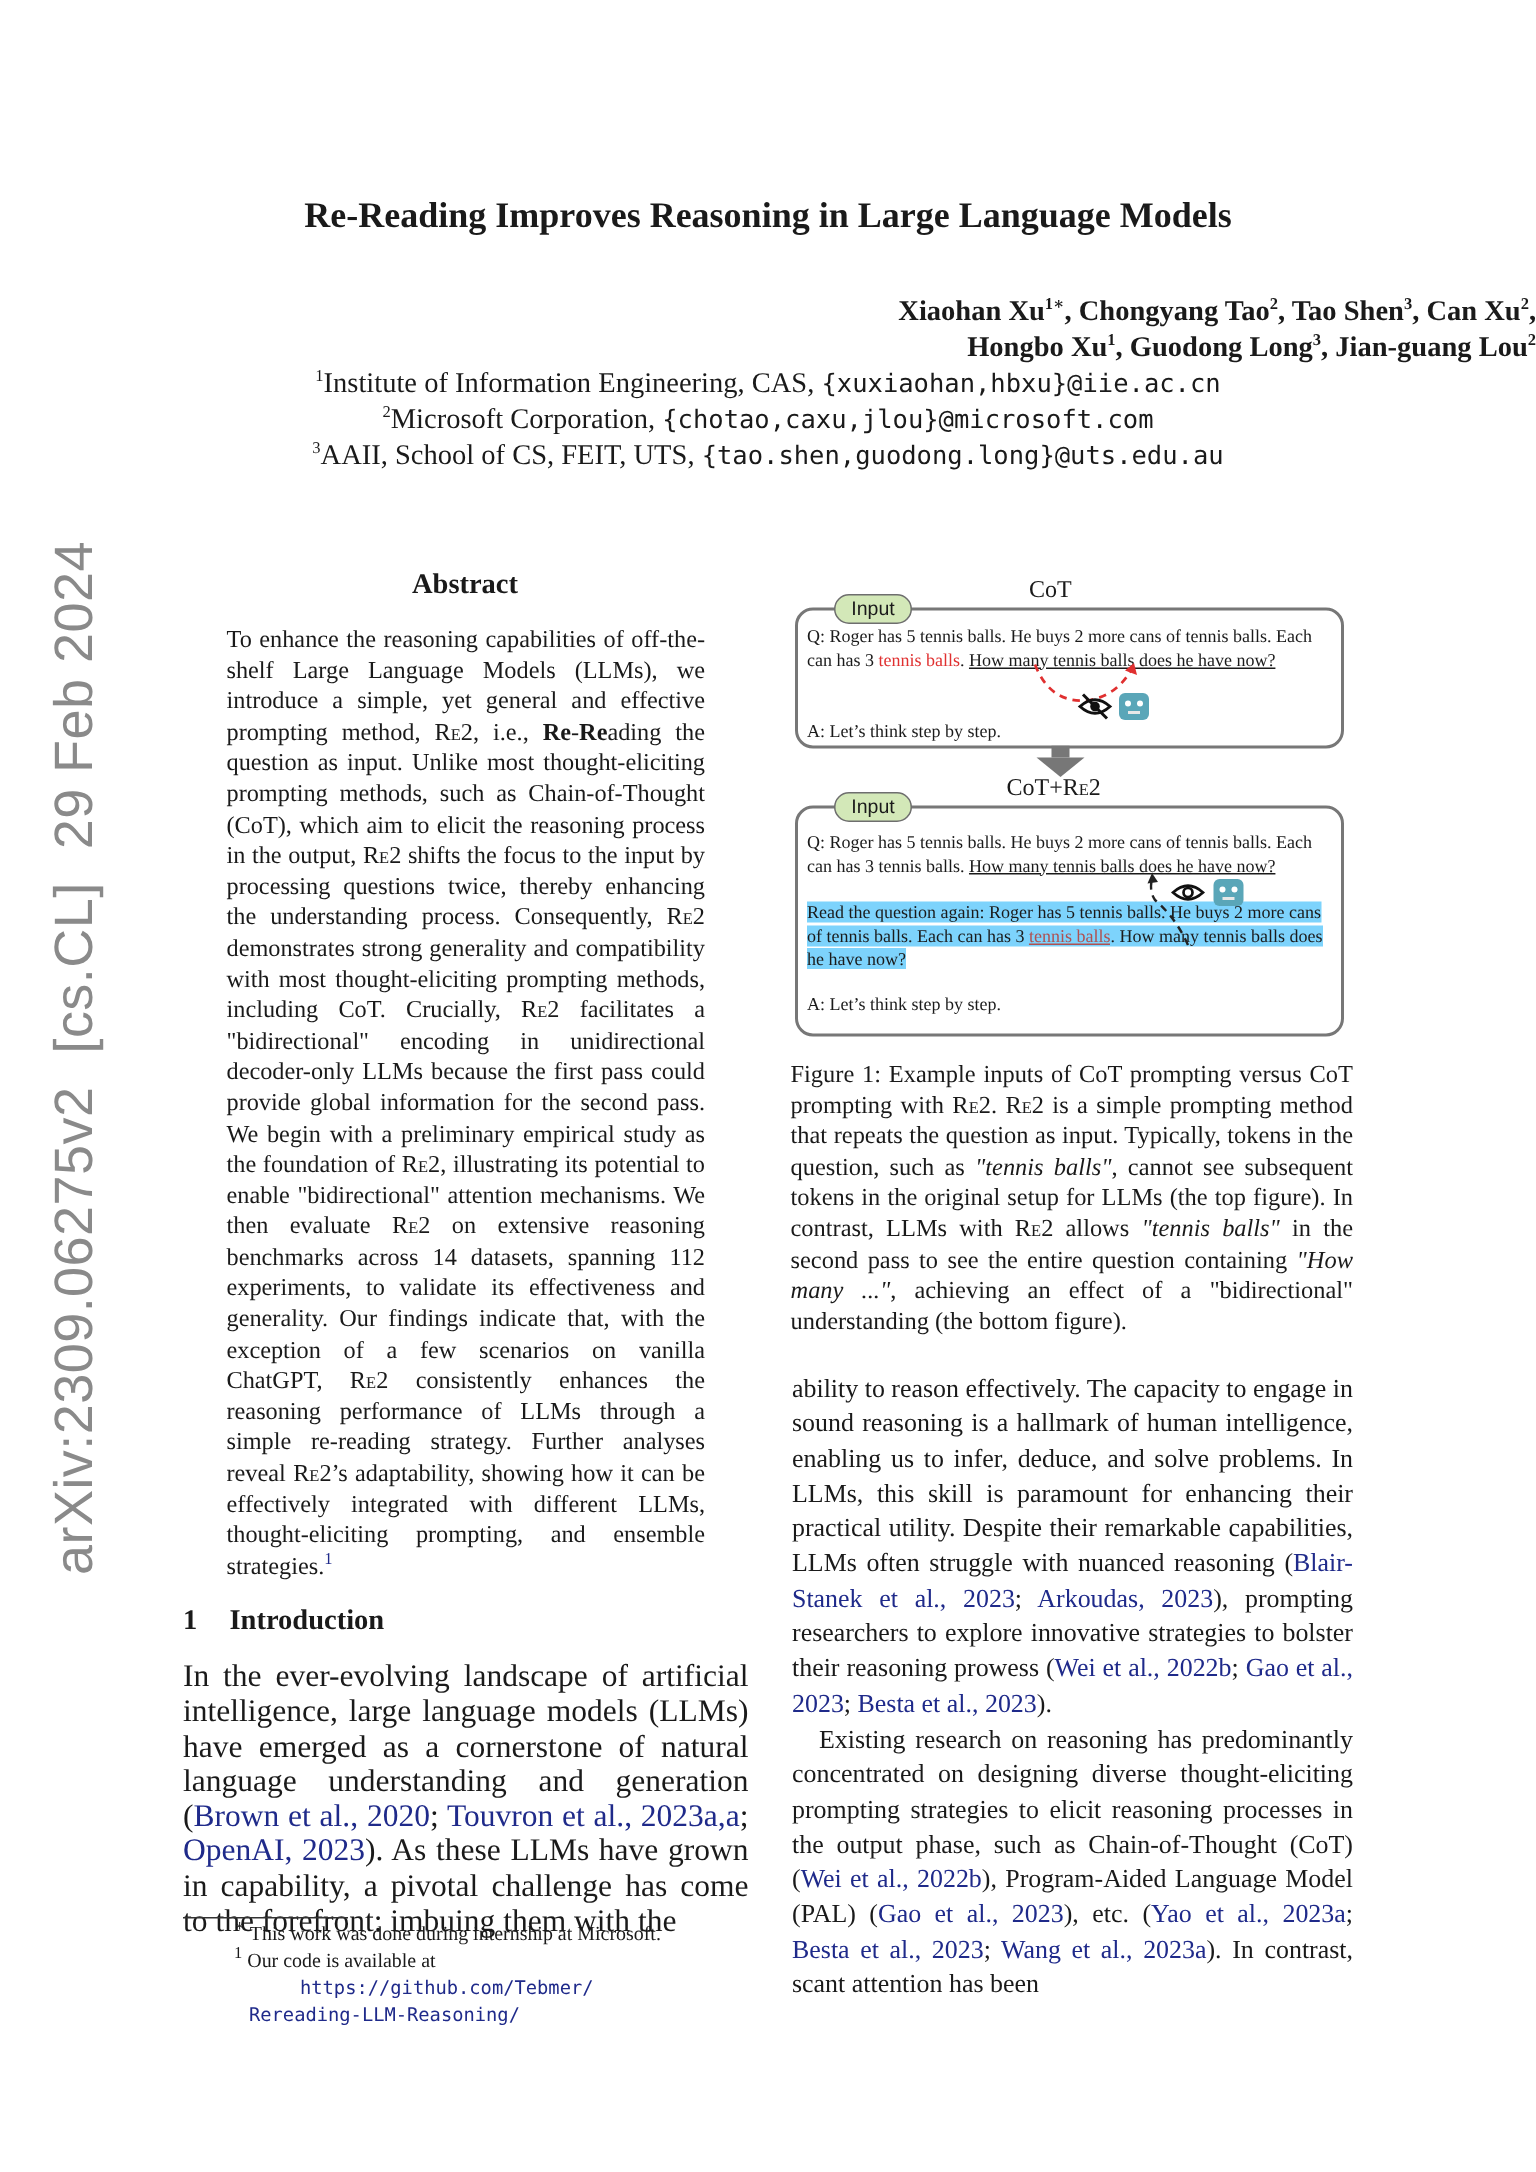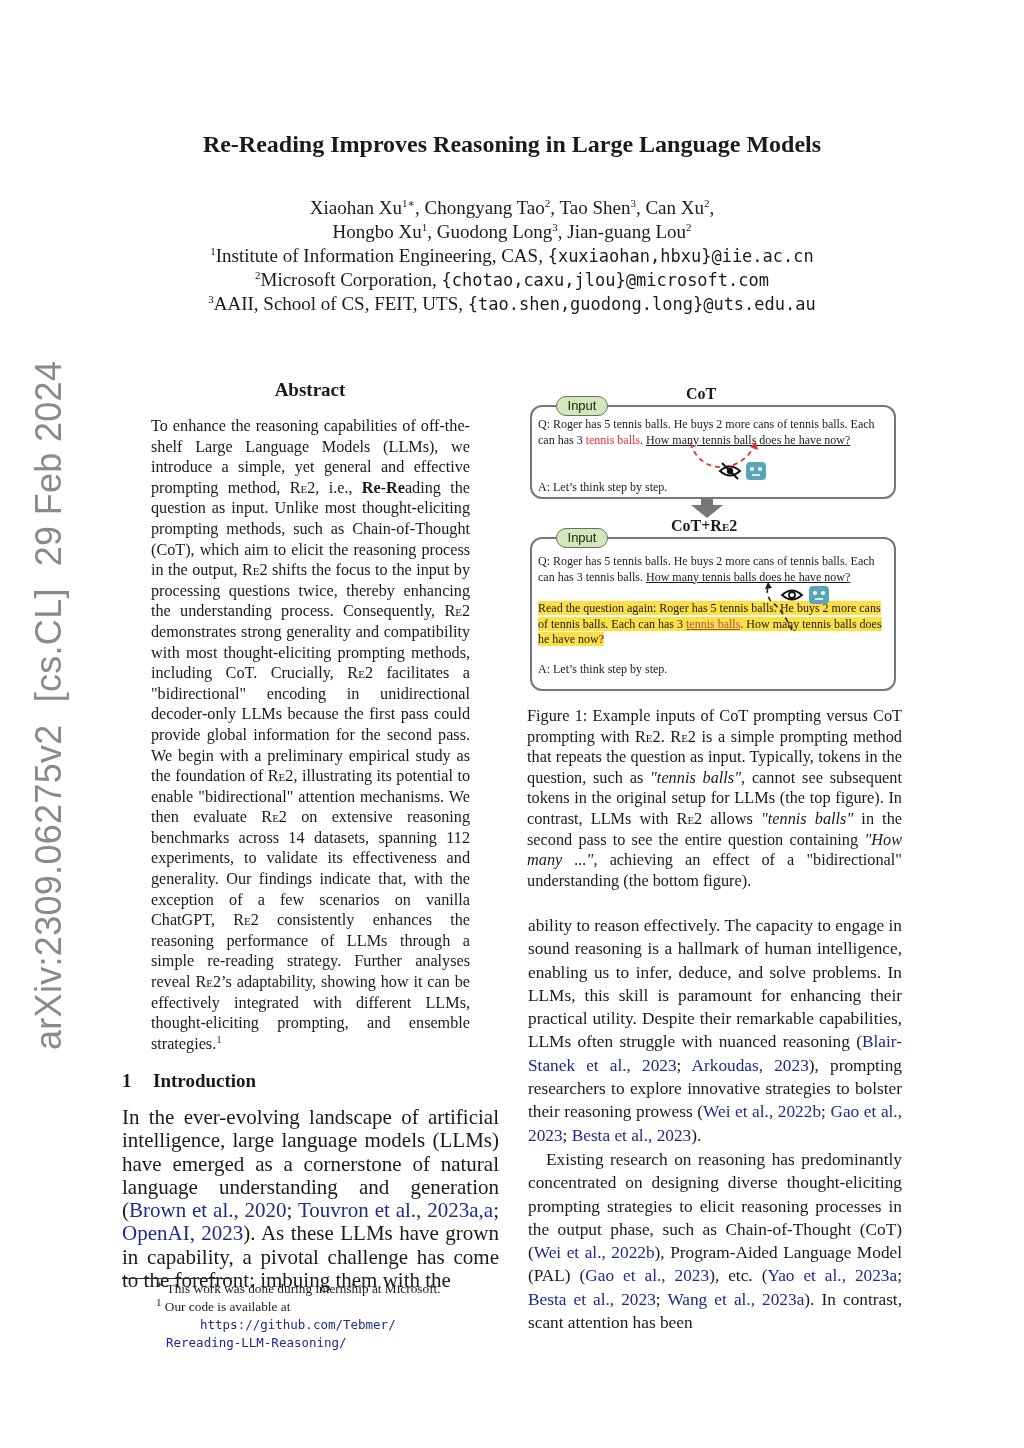--- a/index.html
+++ b/index.html
@@ -7,48 +7,48 @@
        font-family:"Liberation Serif","DejaVu Serif",serif;color:#1a1a1a;}
   .abs{position:absolute;}
   .sc{font-variant:small-caps;}
   .mono{font-family:"DejaVu Sans Mono","Liberation Mono",monospace;}
   .cite{color:#1f2a8a;}
   .side{left:28px;top:1050px;transform-origin:0 0;transform:rotate(-90deg);
         font-family:"Liberation Sans","DejaVu Sans",sans-serif;font-size:36px;color:#8a8a8a;
         white-space:nowrap;letter-spacing:0.3px;}
   .side .gap{display:inline-block;width:22px;}
   .title{left:0;width:1024px;top:131px;text-align:center;font-size:24px;font-weight:bold;}
-  .authors{left:0;width:1024px;top:196px;text-align:center;font-size:19px;font-weight:normal;line-height:24px;}
+  .authors{left:0;width:1024px;top:196px;text-align:right;font-size:19px;font-weight:bold;line-height:24px;}
   .affil{left:0;width:1024px;top:244px;text-align:center;font-size:19px;line-height:24px;}
   .affil .mono{font-size:17px;}
   sup{font-size:11px;vertical-align:super;line-height:0;}
   .abs-head{left:150px;width:320px;top:379px;text-align:center;font-size:19px;font-weight:bold;}
   .abs-body{left:151px;width:319px;top:416px;font-size:16.2px;line-height:20.6px;text-align:justify;hyphens:manual;}
   .abs-body p{margin:0;}
   .sec-head{left:122px;top:1070px;font-size:19px;font-weight:bold;}
   .sec-head .num{display:inline-block;width:31px;}
   .intro{left:122px;width:377px;top:1106px;font-size:21px;line-height:23.3px;text-align:justify;}
   .fn-rule{left:122px;top:1278px;width:110px;height:1px;background:#333;}
   .fn{left:122px;width:380px;top:1280px;font-size:13.3px;line-height:18px;}
   .fn .mono{font-size:12.5px;color:#1f2a8a;padding-left:44px;}
   .fn .l1{padding-left:34px;}
   .fn .l2{padding-left:34px;}
   .caption{left:527px;width:375px;top:706px;font-size:16.3px;line-height:20.6px;text-align:justify;}
   .rightcol{left:527px;width:376px;top:913px;font-size:17.3px;line-height:23.3px;text-align:justify;}
   .rightcol p{margin:1px;}
   .rightcol p.ind{text-indent:18px;}
   
-  .fig-label{font-family:"Liberation Serif",serif;font-weight:bold;font-size:16px;text-align:center;}
+  .fig-label{font-family:"Liberation Serif",serif;font-weight:normal;font-size:16px;text-align:center;}
   .box{border:2px solid #777;border-radius:12px;background:#fff;}
   .pill{background:#d3e8b8;border:1.5px solid #6e6e6e;border-radius:12px;
         font-family:"Liberation Sans",sans-serif;font-size:13px;text-align:center;line-height:18px;}
   .figtext{font-family:Liberation Serif, serif;font-size:12px;line-height:15.6px;color:#1a1a1a;}
   .u{text-decoration:underline;}
   .red{color:#e03030;}
-  .hl{background:#fde047;text-align:right;}
+  .hl{background:#7dd3fc;text-align:right;}
   .rob{width:20px;height:18px;background:#5aa6b8;border-radius:4px;position:absolute;}
   .rob::before{content:"";position:absolute;left:4px;top:5px;width:4px;height:4px;background:#fff;border-radius:50%;box-shadow:8px 0 0 #fff;}
   .rob::after{content:"";position:absolute;left:6px;top:12px;width:8px;height:2px;background:#e8e8e8;}
 </style>
 </head>
 <body>
 
 <div class="abs side">
   <span>arXiv:2309.06275v2</span><span class="gap"></span><span>[cs.CL]</span><span class="gap"></span><span>29 Feb 2024</span>
 </div>

